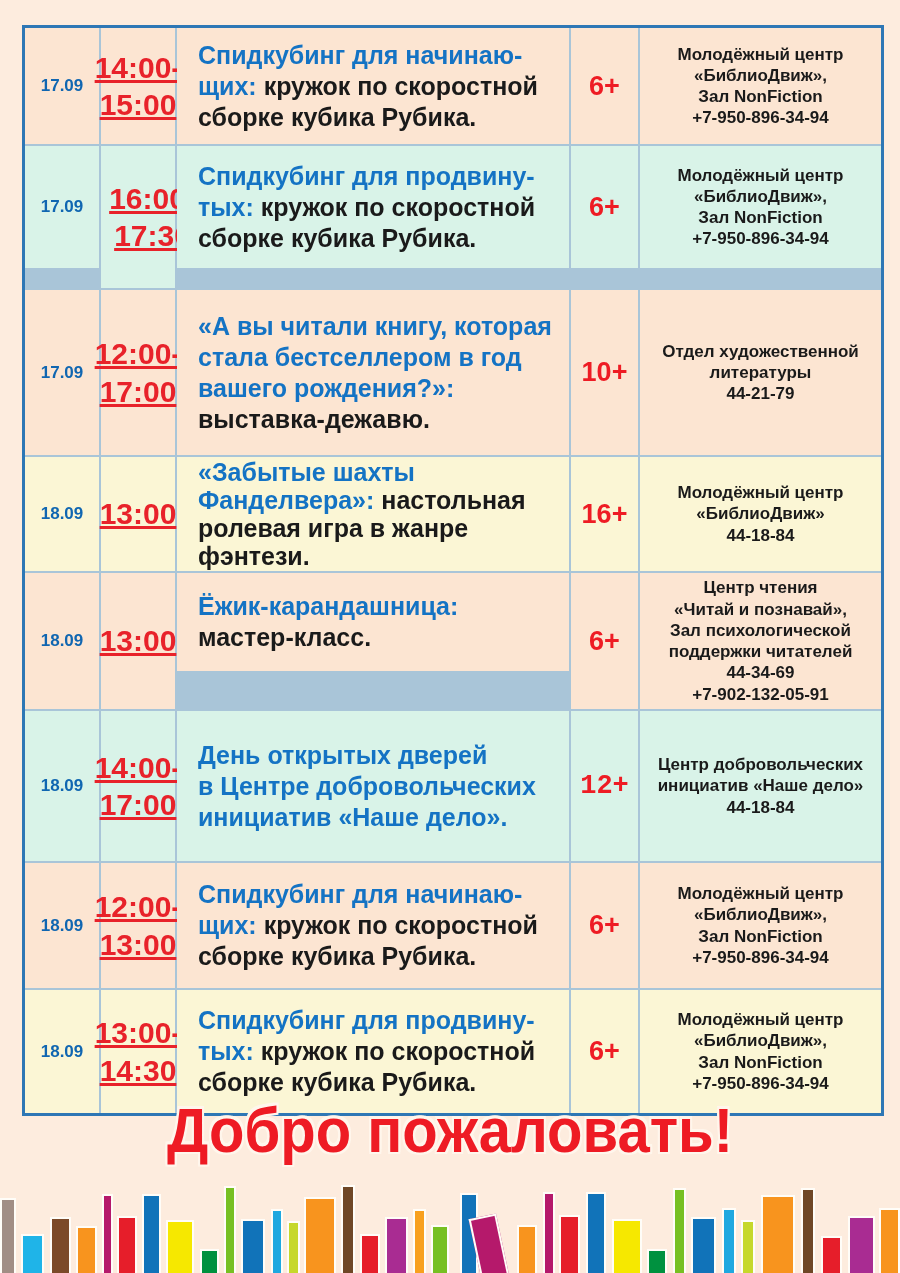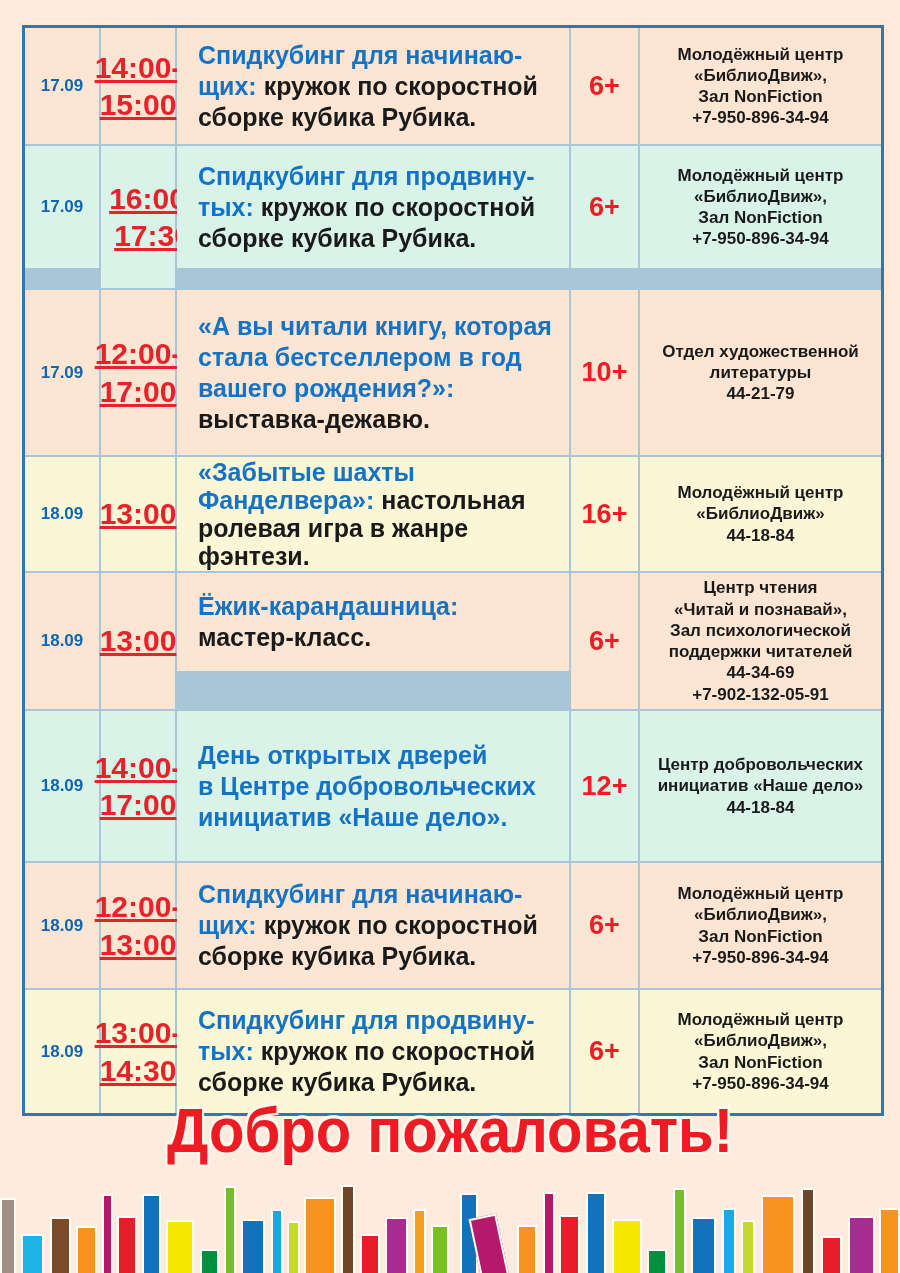--- a/index.html
+++ b/index.html
@@ -129,21 +129,21 @@
 Зал психологической
 поддержки читателей
 44-34-69
 +7-902-132-05-91</div>
       <div class="cell c-date bg-mint" style="height: 152px;">18.09</div>
       <div class="cell c-time bg-mint" style="height: 152px;">14:00-
 17:00</div>
       <div class="cell c-event bg-mint" style="height: 152px;"><div><span class="seg-title">День открытых дверей
 в Центре добровольческих
 инициатив «Наше дело».</span></div></div>
-      <div class="cell c-age bg-mint" style="height: 152px;">12+</div>
+      <div class="cell c-age bg-mint" style="height: 152px; font-family: Liberation Mono, monospace;">12+</div>
       <div class="cell c-loc bg-mint col-last" style="height: 152px;">Центр добровольческих
 инициатив «Наше дело»
 44-18-84</div>
       <div class="cell c-date bg-peach" style="height: 127px;">18.09</div>
       <div class="cell c-time bg-peach" style="height: 127px;">12:00-
 13:00</div>
       <div class="cell c-event bg-peach" style="height: 127px;"><div><span class="seg-title">Спидкубинг для начинаю-
 щих:</span><span class="seg-desc"> кружок по скоростной
 сборке кубика Рубика.</span></div></div>
       <div class="cell c-age bg-peach" style="height: 127px;">6+</div>

